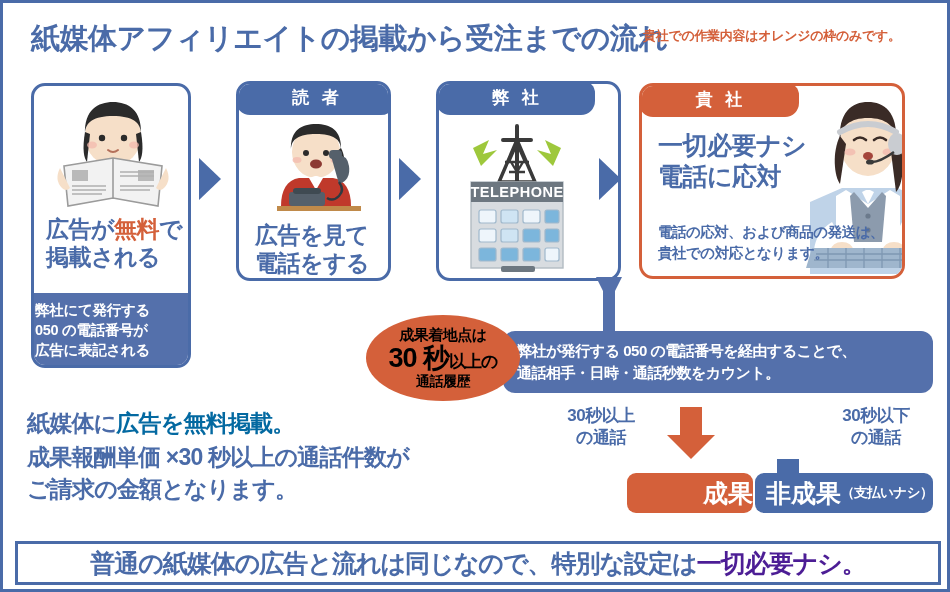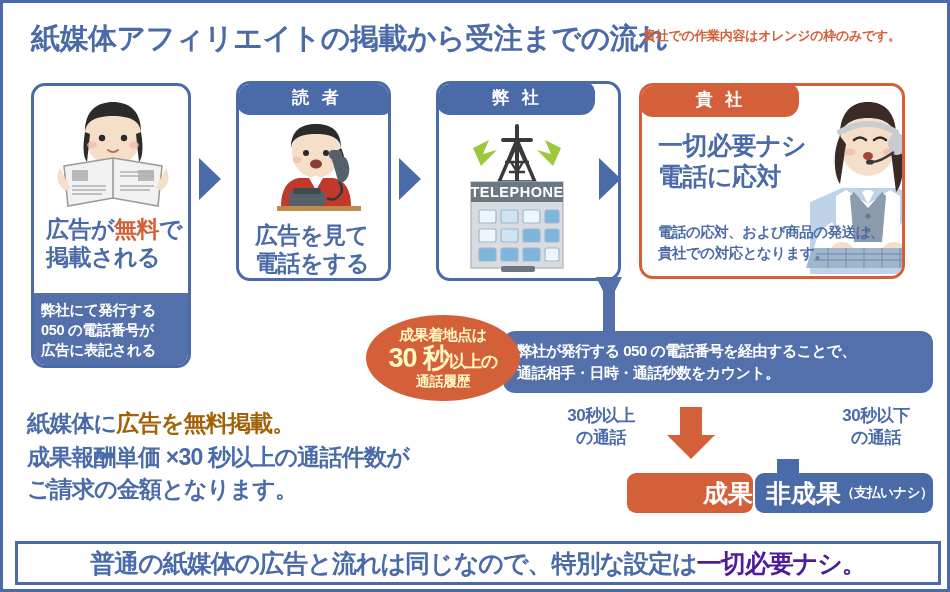--- a/index.html
+++ b/index.html
@@ -44,21 +44,21 @@
     text-align:center;
     border-radius:12px 12px 14px 14px;
     padding:5px 0 6px 4px;
   }
   .card-head.orange{background:#d4603a;}
 
   .card-foot{
     position:absolute;left:-3px;right:-3px;bottom:-3px;
     background:#5470ab;color:#fff;
     font-size:14.5px;font-weight:bold;line-height:1.38;
-    padding:7px 0 8px 10px;
+    padding:7px 0 8px 4px;
     border-radius:0 0 13px 13px;
     letter-spacing:-0.3px;
   }
 
   .card-label{
     font-size:23px;font-weight:bold;color:#4a6ba8;
     line-height:1.2;letter-spacing:-0.5px;
   }
   .card-label .hl{color:#d4603a;}
   .card-desc{
@@ -70,21 +70,21 @@
   .tri-right{
     width:0;height:0;
     border-top:21px solid transparent;
     border-bottom:21px solid transparent;
     border-left:22px solid #4a6ba8;
   }
 
   
   .ellipse{
     background:#d4603a;border-radius:50%;
-    color:#fef9c3;text-align:center;
+    color:#000000;text-align:center;
     display:flex;flex-direction:column;justify-content:center;align-items:center;
   }
   .ell-l1{font-size:15px;font-weight:bold;line-height:1.1;letter-spacing:-0.5px;}
   .ell-l2{font-size:27px;font-weight:bold;line-height:1.12;letter-spacing:-1px;}
   .ell-l2 .sm{font-size:17px;}
   .ell-l3{font-size:14px;font-weight:bold;line-height:1.1;letter-spacing:-0.5px;}
 
   
   .notebox{
     background:#5470ab;border-radius:12px;color:#fff;
@@ -99,21 +99,21 @@
     border-right:13px solid transparent;
     border-bottom:26px solid #5470ab;
   }
   .stem{background:#5470ab;}
 
   
   .statement{
     font-size:23px;font-weight:bold;color:#4a6ba8;
     line-height:1.42;letter-spacing:-0.8px;
   }
-  .statement .hl{color:#a16207;font-family:Liberation Serif, serif;}
+  .statement .hl{color:#0369a1;font-family:Liberation Serif, serif;}
 
   
   .cond{
     font-size:17px;font-weight:bold;color:#4a6ba8;
     line-height:1.32;letter-spacing:-0.5px;text-align:center;
   }
   .down-arrow{position:relative;width:48px;height:52px;}
   .down-arrow .shaft{position:absolute;left:13px;top:0;width:22px;height:30px;}
   .down-arrow .head{
     position:absolute;left:0;top:28px;width:0;height:0;

